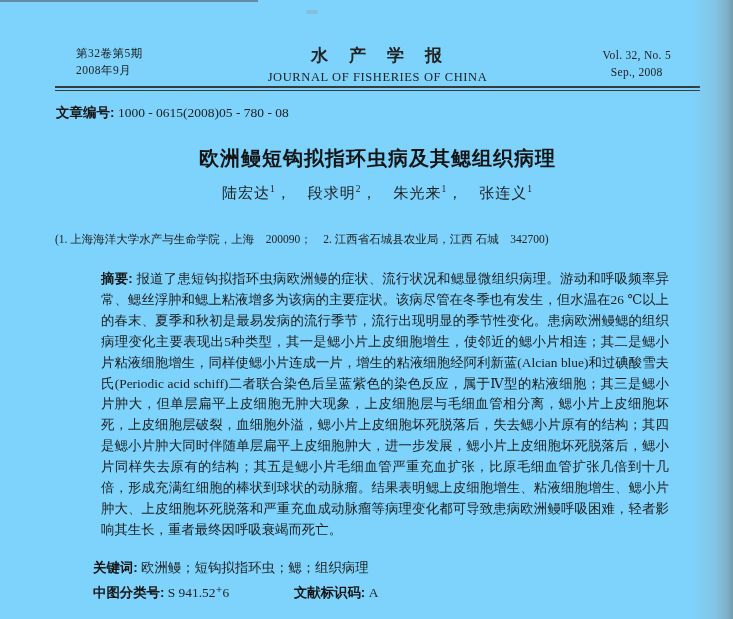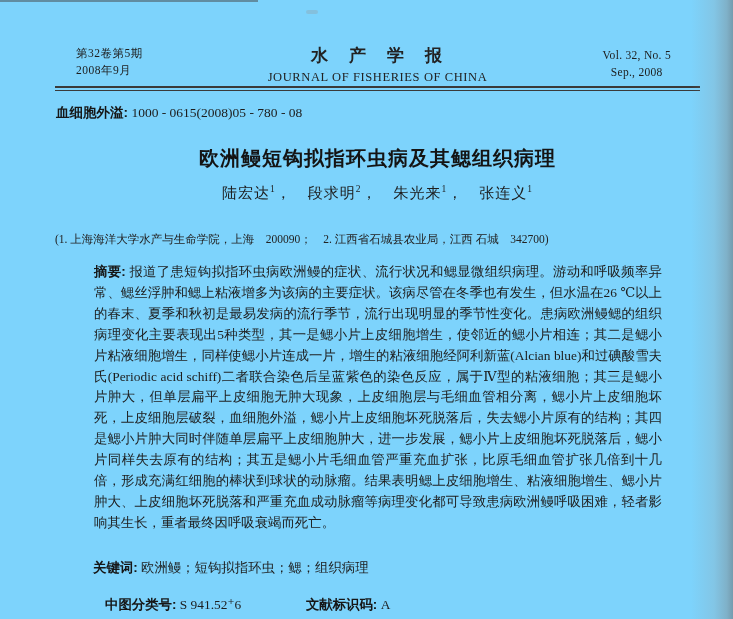--- a/index.html
+++ b/index.html
@@ -101,34 +101,34 @@
   .authors sup { font-size: 9.5px; }
   .affiliation {
     position: absolute; left: 55px; top: 232px;
     width: 645px; text-align: left;
     font-size: 11.5px;
     color: #222;
   }
   
   .abstract {
     position: absolute; left: 93px; top: 261px;
-    width: 568px; margin: 1px;
+    width: 568px; margin: 8px;
     font-size: 13.4px;
     line-height: 20.9px;
     text-align: justify;
     color: #1d1d1d;
   }
   .keywords {
     position: absolute; left: 93px; top: 559px;
     width: 568px; margin: 0;
     font-size: 13.4px;
   }
   .clc {
     position: absolute; left: 93px; top: 584px;
-    width: 568px; margin: 12px;
+    width: 568px; margin: 0;
     font-size: 13.4px;
   }
   .clc .gap { display: inline-block; width: 58px; }
   .val { color: #1d1d1d; }
 </style>
 </head>
 <body>
 
 <div class="page">
 
@@ -146,21 +146,21 @@
   </div>
 
   <div class="hdr-right">
     <div>Vol. 32, No. 5</div>
     <div>Sep., 2008</div>
   </div>
 
   <div class="rule"></div>
 
   <div class="article-id">
-    <span class="lbl">血细胞外溢:</span>
+    <span class="lbl">文章编号:</span>
     <span class="val">1000 - 0615(2008)05 - 780 - 08</span>
   </div>
 
   <h1 class="title">欧洲鳗短钩拟指环虫病及其鳃组织病理</h1>
 
   <div class="authors">
     <span><span>陆宏达</span><sup>1</sup></span><span>，　</span><span><span>段求明</span><sup>2</sup></span><span>，　</span><span><span>朱光来</span><sup>1</sup></span><span>，　</span><span><span>张连义</span><sup>1</sup></span>
   </div>
 
   <div class="affiliation">(1. 上海海洋大学水产与生命学院，上海　200090；　2. 江西省石城县农业局，江西 石城　342700)</div>

